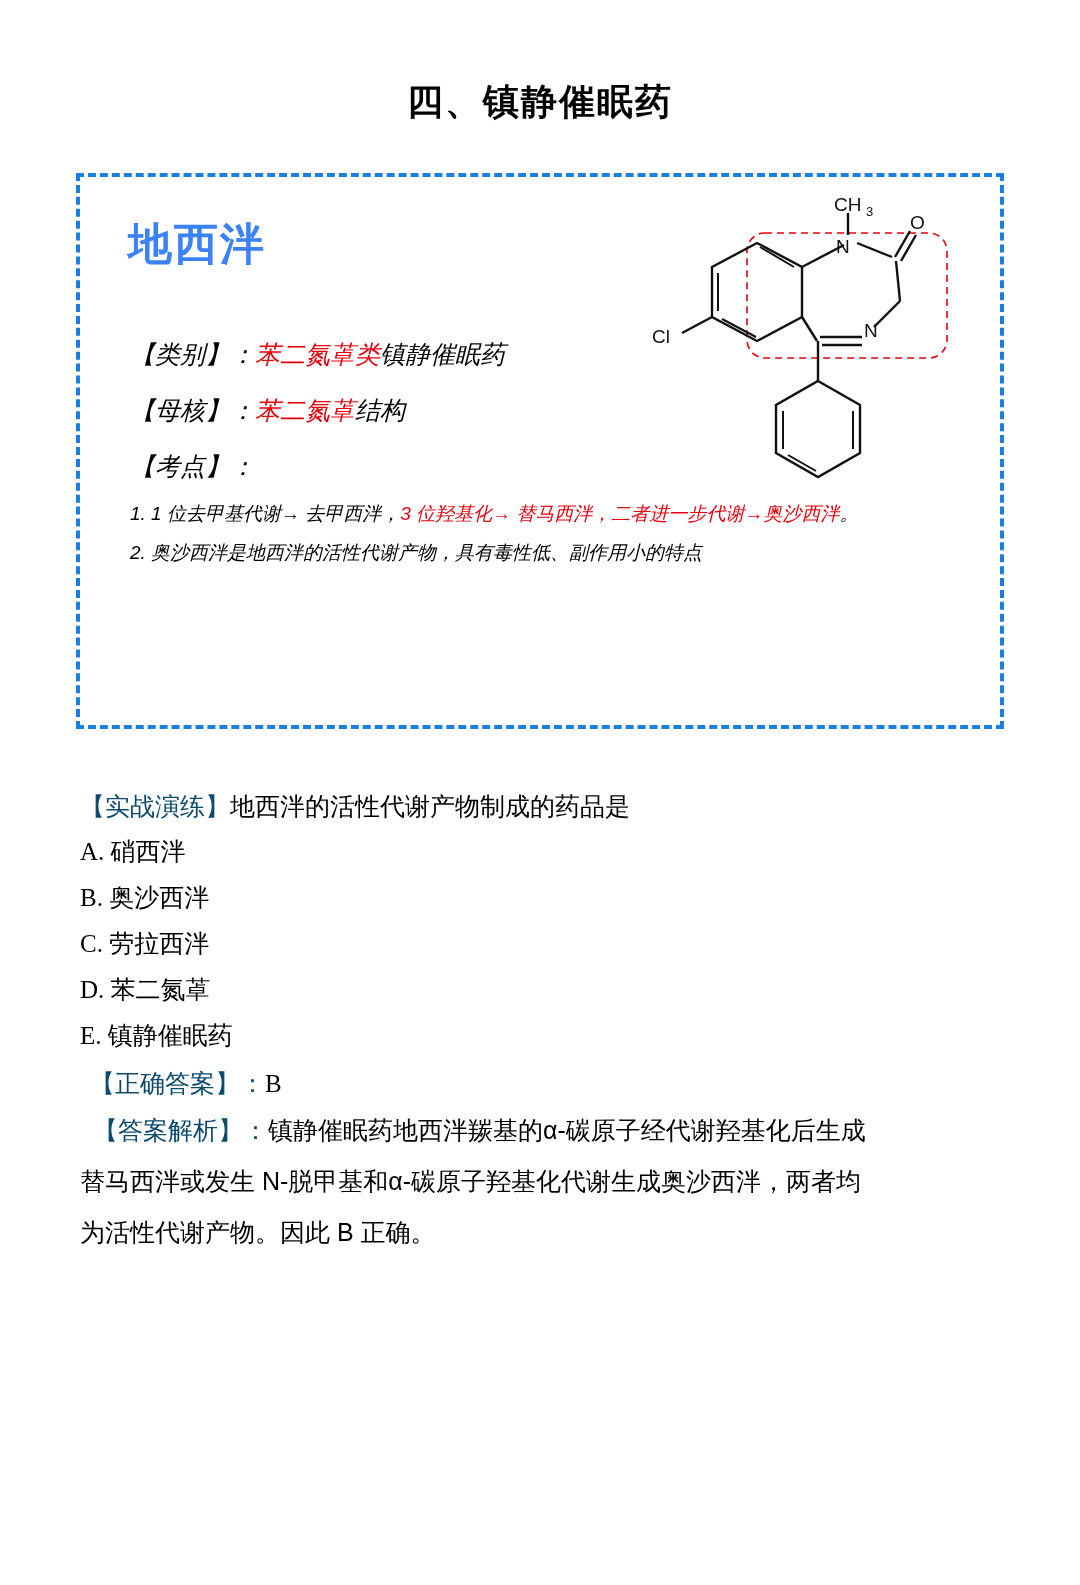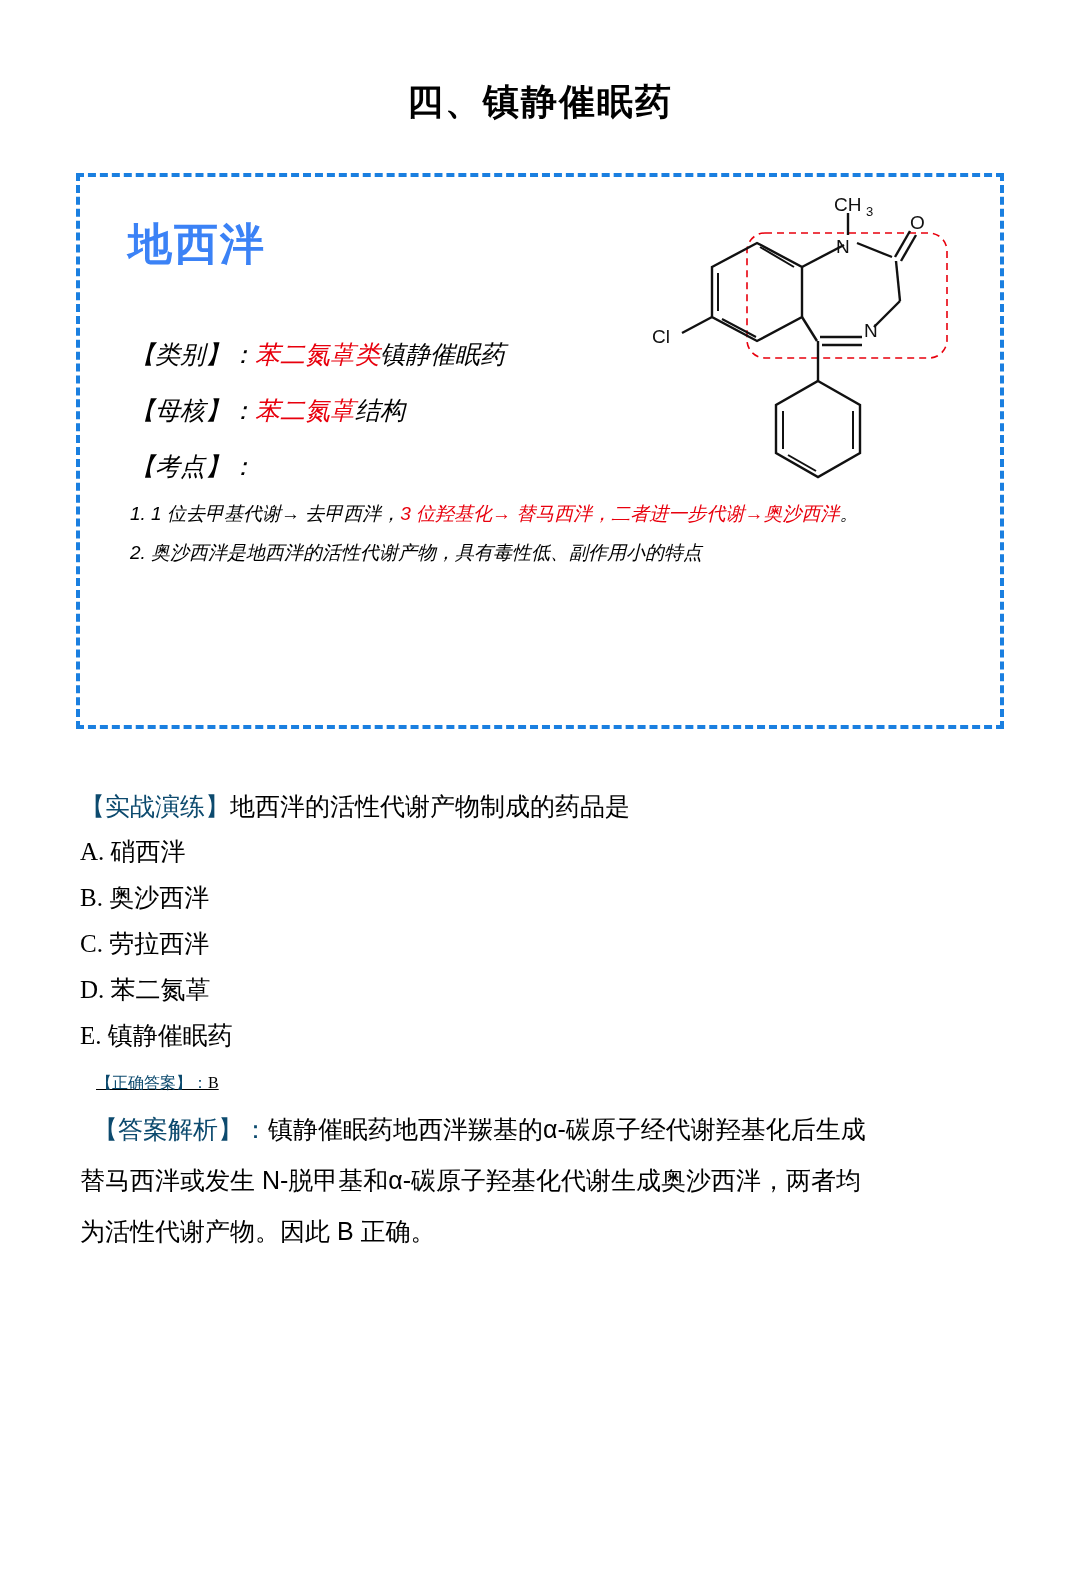--- a/index.html
+++ b/index.html
@@ -74,24 +74,23 @@
   }
   .qa-head {
     font-size: 25px;
     line-height: 46px;
   }
   .opt {
     font-size: 25px;
     line-height: 46px;
   }
   .ans-line {
-    font-size: 16px;
+    font-size: 25px;
     line-height: 48px;
-    margin-left: 16px;
-    text-decoration: underline;
+    margin-left: 10px;
   }
   .explain {
     font-size: 25px;
     line-height: 44px;
     margin-left: 13px;
   }
   .explain-body {
     font-size: 25px;
     line-height: 44px;
     margin-top: 7px;

